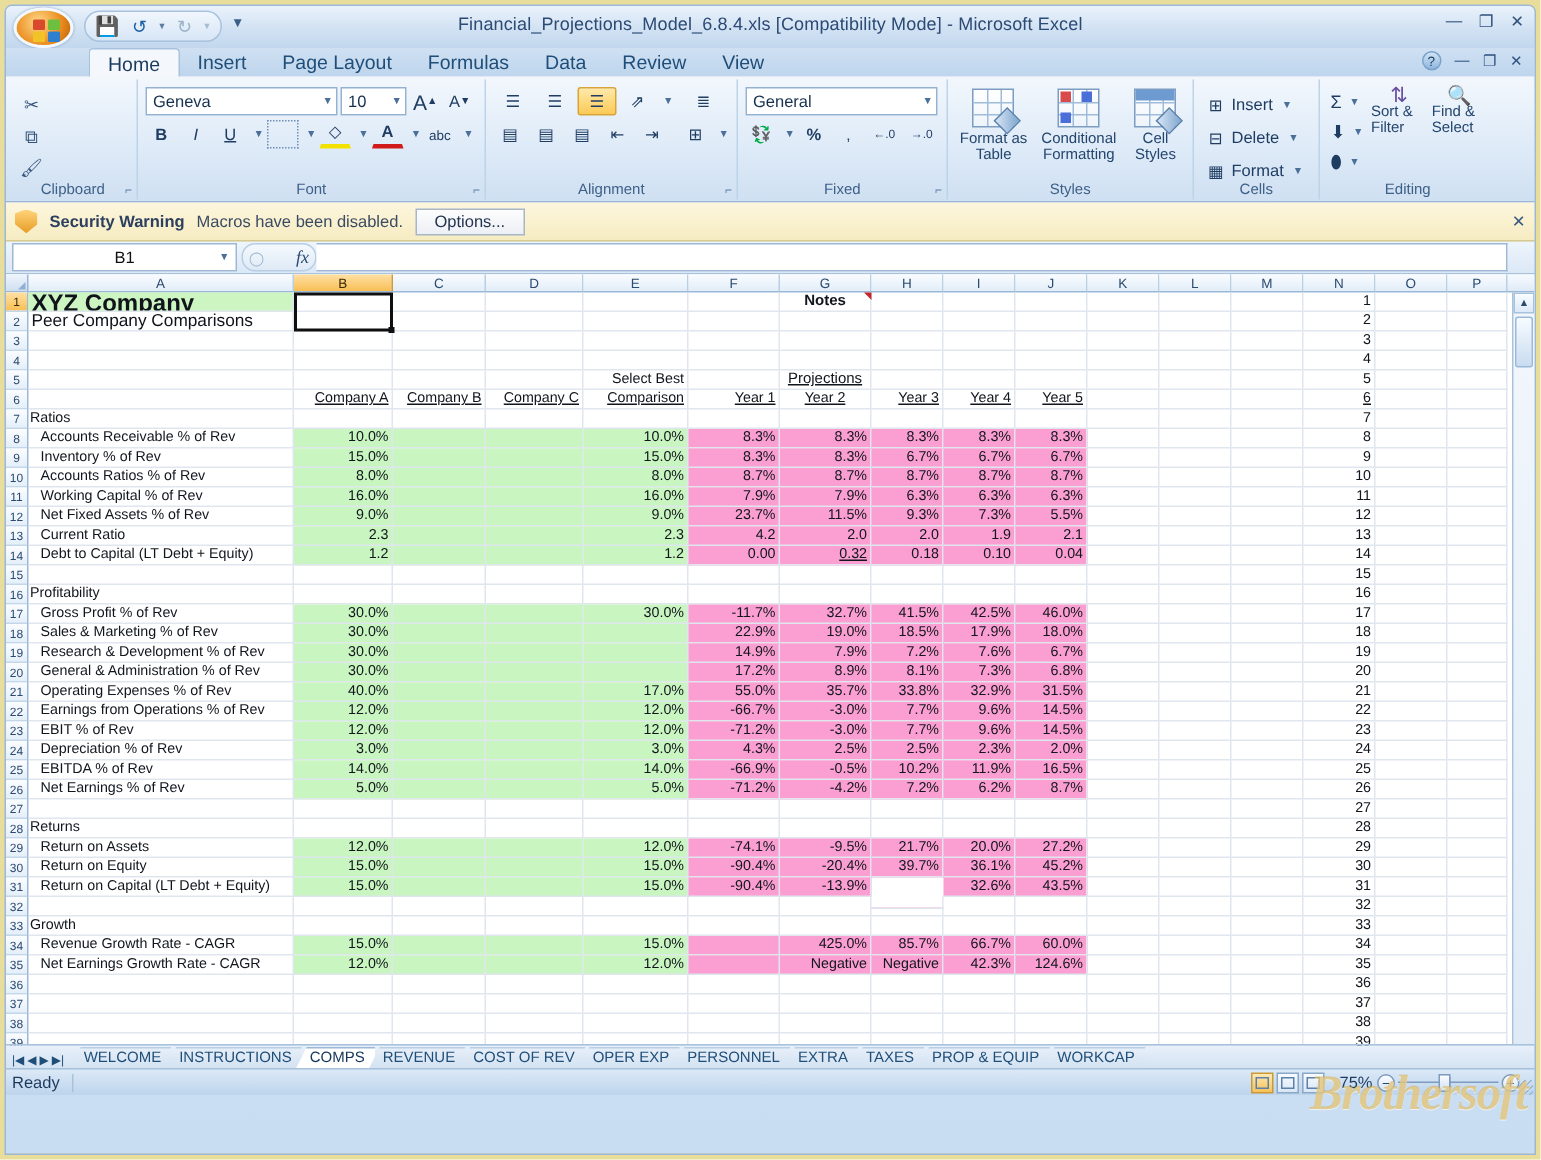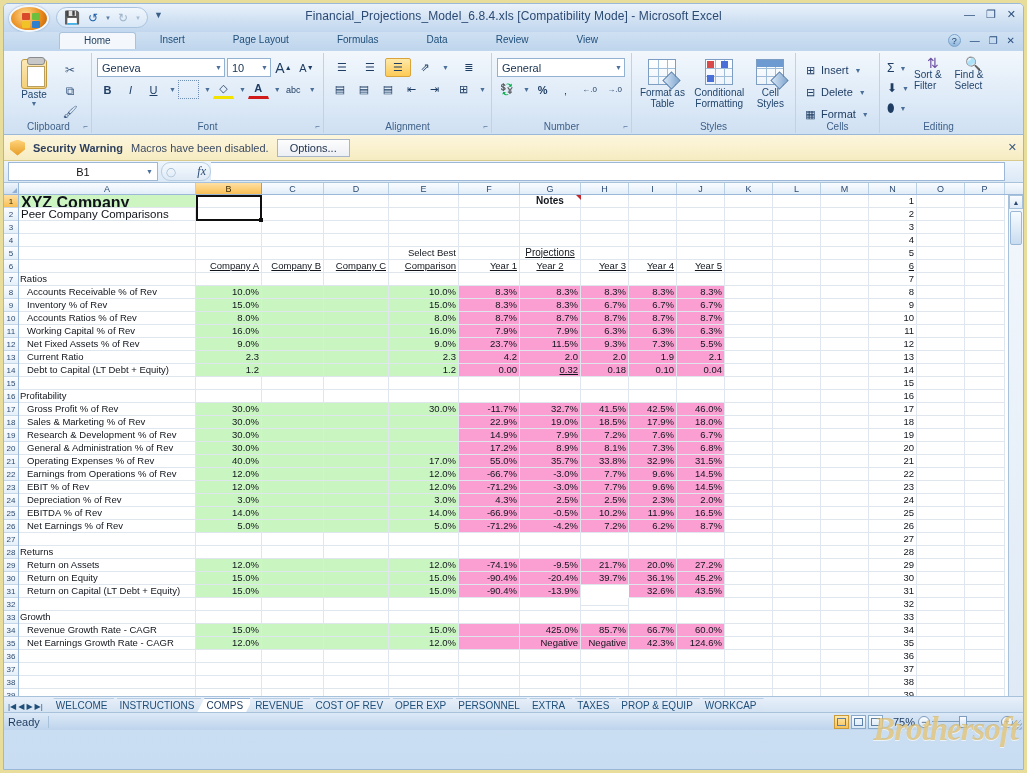--- a/index.html
+++ b/index.html
@@ -37,21 +37,21 @@
   .qat-arrow { font-size:6px; color:#5b7ca3; }
   .qat-more { position:absolute; left:150px; top:6px; font-size:9px; color:#3c5f88; }
   .win-title {
     position:absolute; left:0; right:0; top:5px; text-align:center;
     font-size:12px; color:#2b4a74; letter-spacing:.1px;
   }
   .win-btns { position:absolute; right:7px; top:4px; display:flex; gap:11px; color:#30527d; font-size:11px; }
   
   .tabstrip { height:19px; position:relative; background:linear-gradient(#cfe0f2,#bed5ed); }
   .tabs { position:absolute; left:55px; top:0; display:flex; gap:0; }
-  .tab { padding:2px 24px 3px; font-size:10px; color:#1f4e79; border-radius:3px 3px 0 0; }
+  .tab { padding:2px 12px 3px; font-size:13px; color:#1f4e79; border-radius:3px 3px 0 0; }
   .tab.active { background:#f4f8fd; color:#1b3a5c; border:1px solid #a9c3de; border-bottom:none; font-weight:normal; }
   .tab-right { position:absolute; right:8px; top:2px; display:flex; gap:9px; align-items:center; color:#2b5080; font-size:10px; }
   .help-orb { width:13px; height:13px; border-radius:50%; background:linear-gradient(#cfe4f7,#8fb6dd); color:#1b3a5c;
     display:flex; align-items:center; justify-content:center; font-size:9px; border:1px solid #7ba2cb; }
   
   .ribbon {
     height:84px; background:linear-gradient(#f2f7fc,#dfebf8 55%,#cfe0f2);
     border-bottom:1px solid #9bb8d8; display:flex; padding:2px 2px 0 2px; position:relative;
   }
   .rgroup { position:relative; height:80px; padding:2px 5px 0; display:flex; flex-direction:column; }
@@ -222,25 +222,20 @@
       <span>—</span>
       <span>❐</span>
       <span>✕</span>
     </div>
   </div>
 
   <div class="ribbon">
 
     <div class="rgroup" style="width:85px;">
       <div class="rbody">
-        <div class="bigbtn">
-          <div class="clip-icon"></div>
-          <span>Paste</span>
-          <span style="font-size:7px;color:#4a6f99;">▼</span>
-        </div>
         <div class="minis">
           <div class="mini">✂</div>
           <div class="mini">⧉</div>
           <div class="mini">🖌</div>
         </div>
       </div>
       <div class="rgroup-label">Clipboard</div>
       <div class="rgroup-dlg">⌐</div>
     </div>
 
@@ -311,21 +306,21 @@
         </div>
         <div class="numrow">
           <div class="sqbtn" style="width:22px;">💱</div>
           <div class="caret">▼</div>
           <div class="sqbtn bold" style="width:20px;">%</div>
           <div class="sqbtn" style="width:18px;">‚</div>
           <div class="sqbtn" style="width:24px;font-size:8px;">←.0</div>
           <div class="sqbtn" style="width:24px;font-size:8px;">→.0</div>
         </div>
       </div>
-      <div class="rgroup-label">Number</div>
+      <div class="rgroup-label">Fixed</div>
       <div class="rgroup-dlg">⌐</div>
     </div>
 
     <div class="rgroup" style="width:164px;">
       <div class="rbody" style="gap:6px;padding-top:4px;justify-content:center;">
         <div class="stylebtn">
           <div class="grid-ico">
               <span class="brush"></span>
             </div>
           <span>Format as Table</span>

